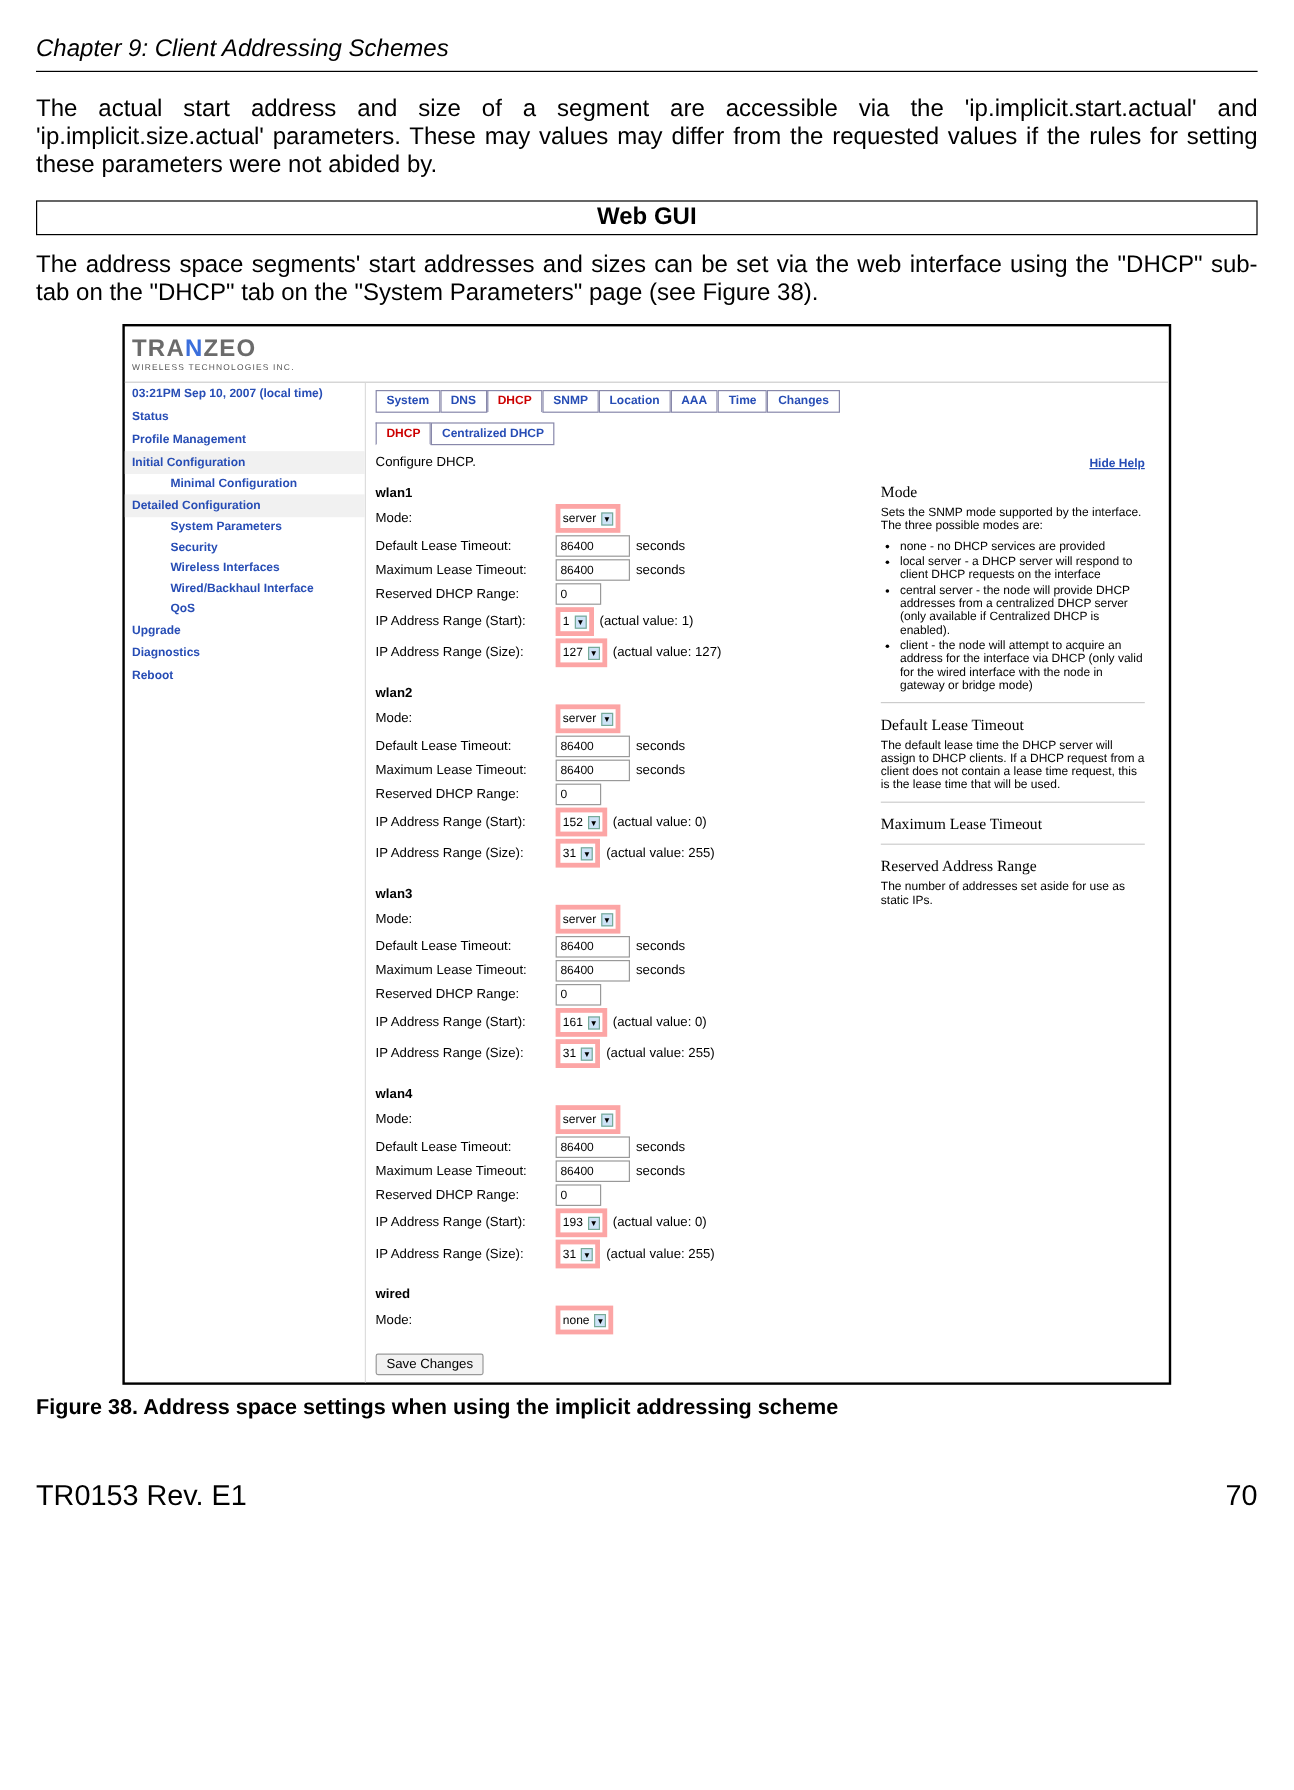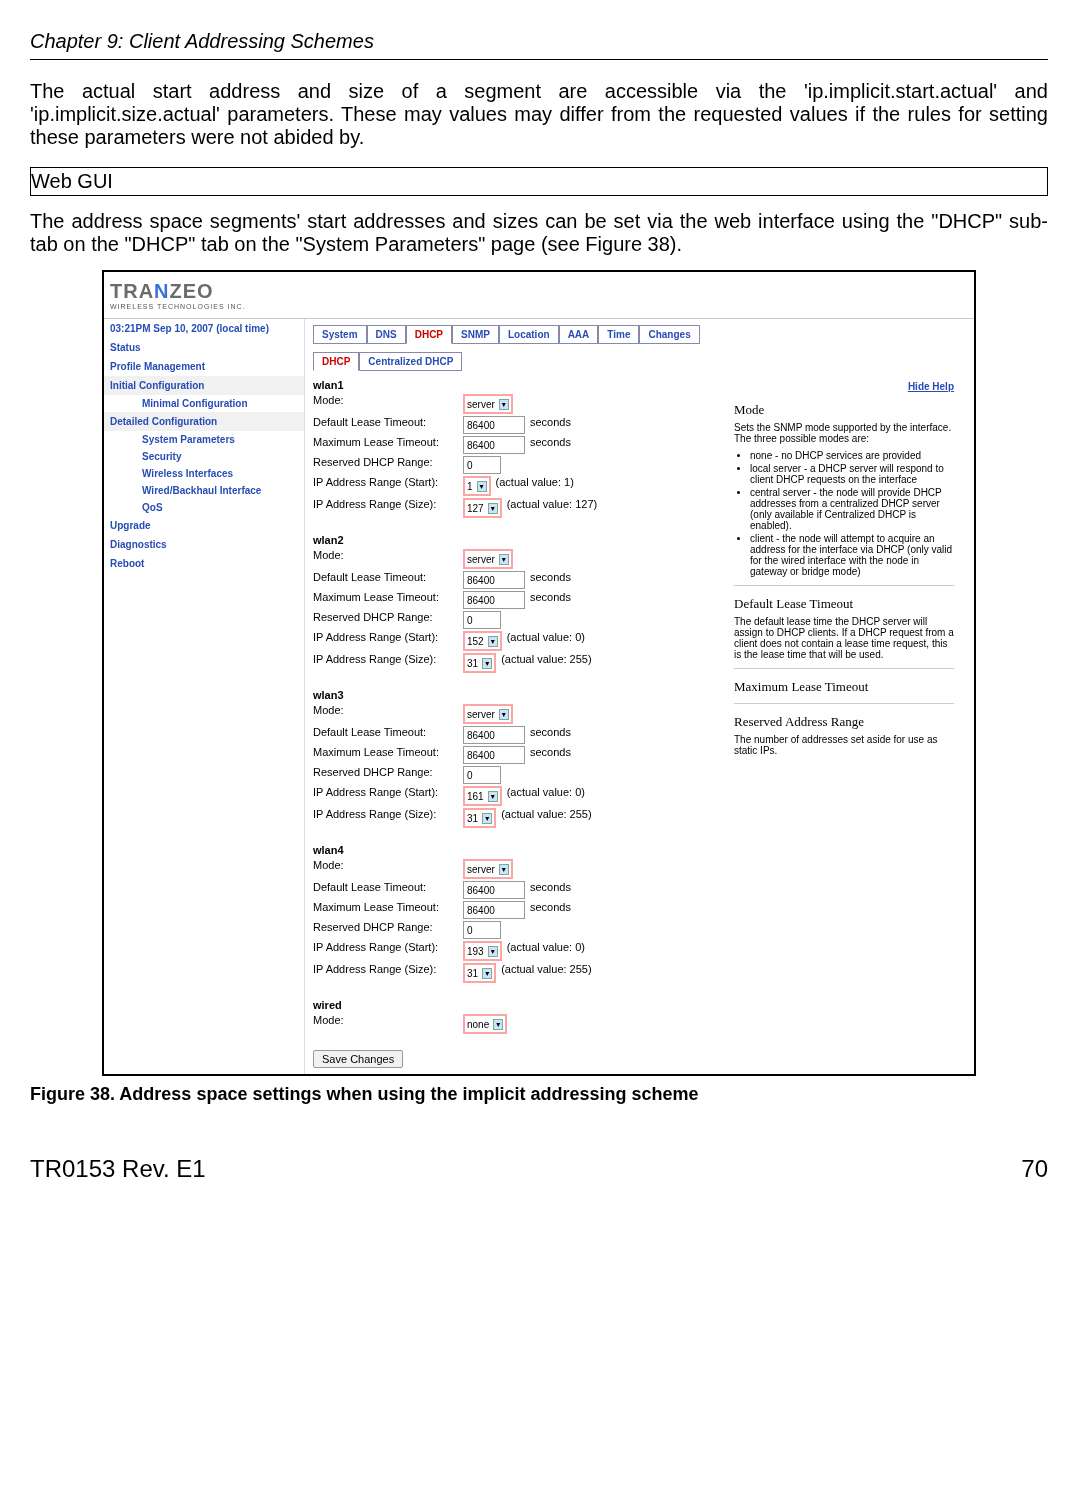--- a/index.html
+++ b/index.html
@@ -1,19 +1,19 @@
 <!DOCTYPE html>
 <html><head>
 <meta charset="utf-8">
 <style>
   body{margin:0;font-family:Arial,sans-serif;font-size:20px;background:#fff;color:#000;width:1078px}
   .page{padding:30px 30px 20px}
   .hdr{font-style:italic;font-size:20px;padding-bottom:6px;border-bottom:1px solid #000;margin-bottom:20px}
   .p1{text-align:justify;margin:0 0 18px}
-  .webgui{border:1px solid #000;text-align:left;font-weight:normal;padding:2px 0;margin-bottom:14px}
+  .webgui{border:1px solid #000;text-align:center;font-weight:bold;padding:2px 0;margin-bottom:14px}
   .p2{text-align:justify;margin:0 0 14px}
   .shot{border:2px solid #000;margin:0 auto 8px;width:870px;font-size:11px;background:#fff}
   .logo{padding:8px 6px;border-bottom:1px solid #ccc}
   .logo .brand{font-family:Arial;font-weight:bold;font-size:20px;letter-spacing:1px;color:#6b6b6b}
   .logo .brand span.n{color:#3b6fdc}
   .logo .sub{font-size:7px;letter-spacing:1px;color:#555}
   .shot-main{display:flex}
   .side{width:200px;border-right:1px solid #ddd;font-size:10px}
   .side-item{padding:4px 6px;color:#274db5;font-weight:bold}
   .side-sect{padding:4px 6px;background:#f1f1f1;color:#274db5;font-weight:bold}
@@ -25,24 +25,24 @@
   .cfg{font-size:11px;margin:4px 0 14px}
   .help{position:absolute;right:20px;top:62px;width:220px;font-size:10px}
   .help .hide{text-align:right;color:#274db5;text-decoration:underline;font-weight:bold;margin-bottom:6px}
   .help h4{font-size:13px;font-weight:normal;margin:10px 0 4px;font-family:Georgia,serif}
   .help p{margin:0 0 6px}
   .help ul{margin:0 0 6px 16px;padding:0}
   .help li{margin-bottom:2px}
   .help hr{border:none;border-top:1px solid #ccc;margin:8px 0}
   .iface{margin-bottom:16px;width:360px}
   .iface h5{font-size:11px;font-weight:bold;margin:0 0 3px}
-  .row{display:flex;margin-bottom:2px}
+  .row{display:flex;align-items:center;margin-bottom:2px}
   .lbl{width:150px}
   .inp{border:1px solid #999;padding:1px 3px;font-size:10px;height:14px;width:54px;background:#fff}
-  .sel{border:2px solid #fca5a5;padding:0 2px;font-size:10px;height:16px;background:#fff;display:inline-flex;align-items:center}
+  .sel{border:4px solid #fca5a5;padding:0 2px;font-size:10px;height:16px;background:#fff;display:inline-flex;align-items:center}
   .sel::after{content:"▾";background:#cde3f7;border:1px solid #7a9;margin-left:4px;padding:0 2px;font-size:8px}
   .unit{margin-left:5px}
   .act{margin-left:5px}
   .savebtn{border:1px solid #999;background:#f2f2f2;padding:2px 8px;font-size:11px;border-radius:2px}
   .figcap{text-align:left;font-weight:bold;font-size:18px;margin-top:6px}
   .ftr{display:flex;justify-content:space-between;padding:30px 30px 20px;font-size:24px}
 </style>
 </head>
 <body>
 
@@ -84,20 +84,21 @@
           <span class="tab">SNMP</span>
           <span class="tab">Location</span>
           <span class="tab">AAA</span>
           <span class="tab">Time</span>
           <span class="tab">Changes</span>
         </div>
         <div class="subtabs">
           <span class="stab active">DHCP</span>
           <span class="stab">Centralized DHCP</span>
         </div>
+        <div class="cfg">Configure DHCP.</div>
 
         <div id="ifaces">
             <div class="iface">
               <h5>wlan1</h5>
               <div class="row">
                 <span class="lbl">Mode:</span>
                 <span class="sel">server</span>
               </div>
               <div class="row">
                 <span class="lbl">Default Lease Timeout:</span>

